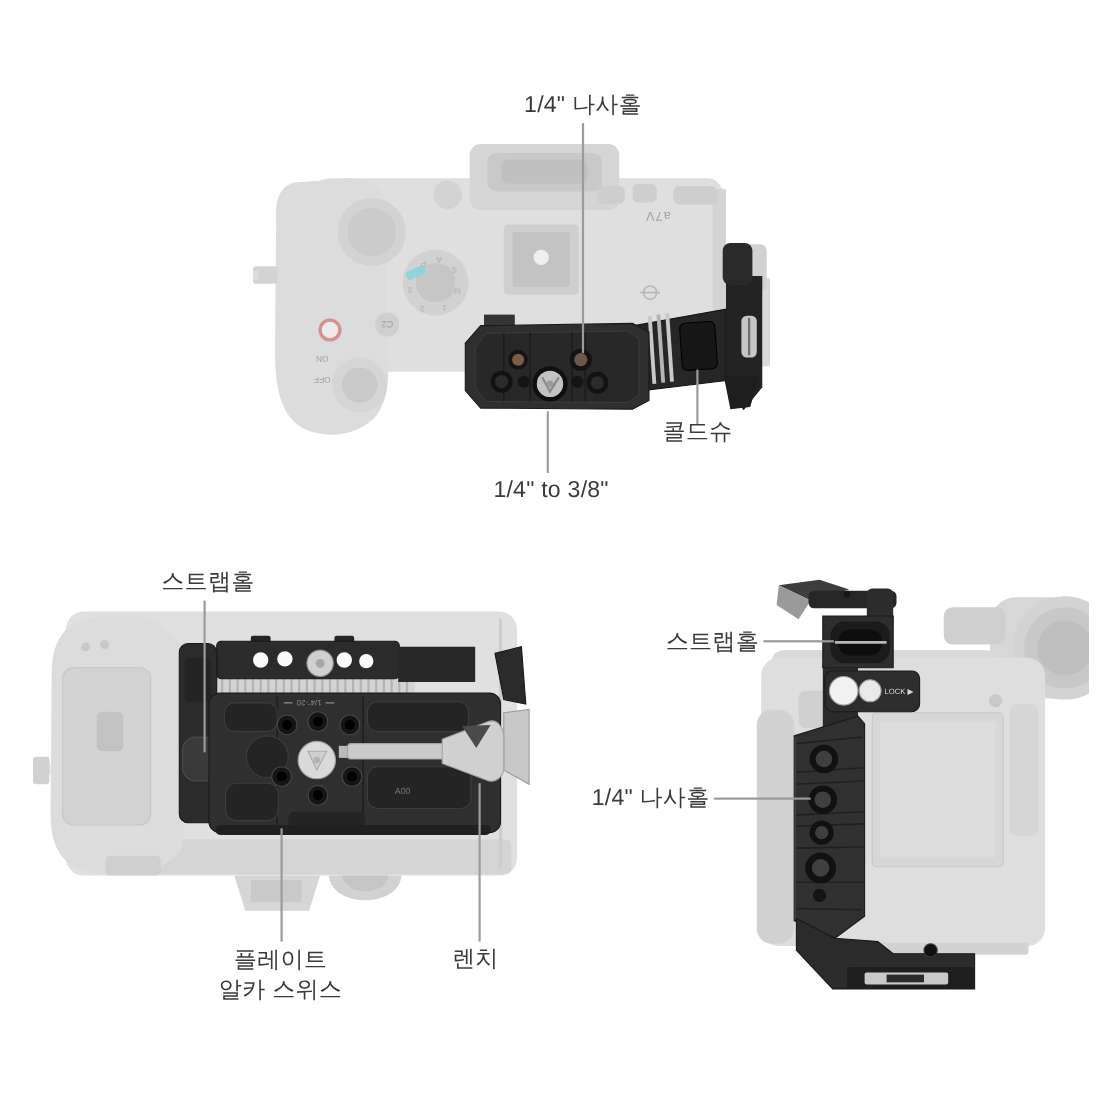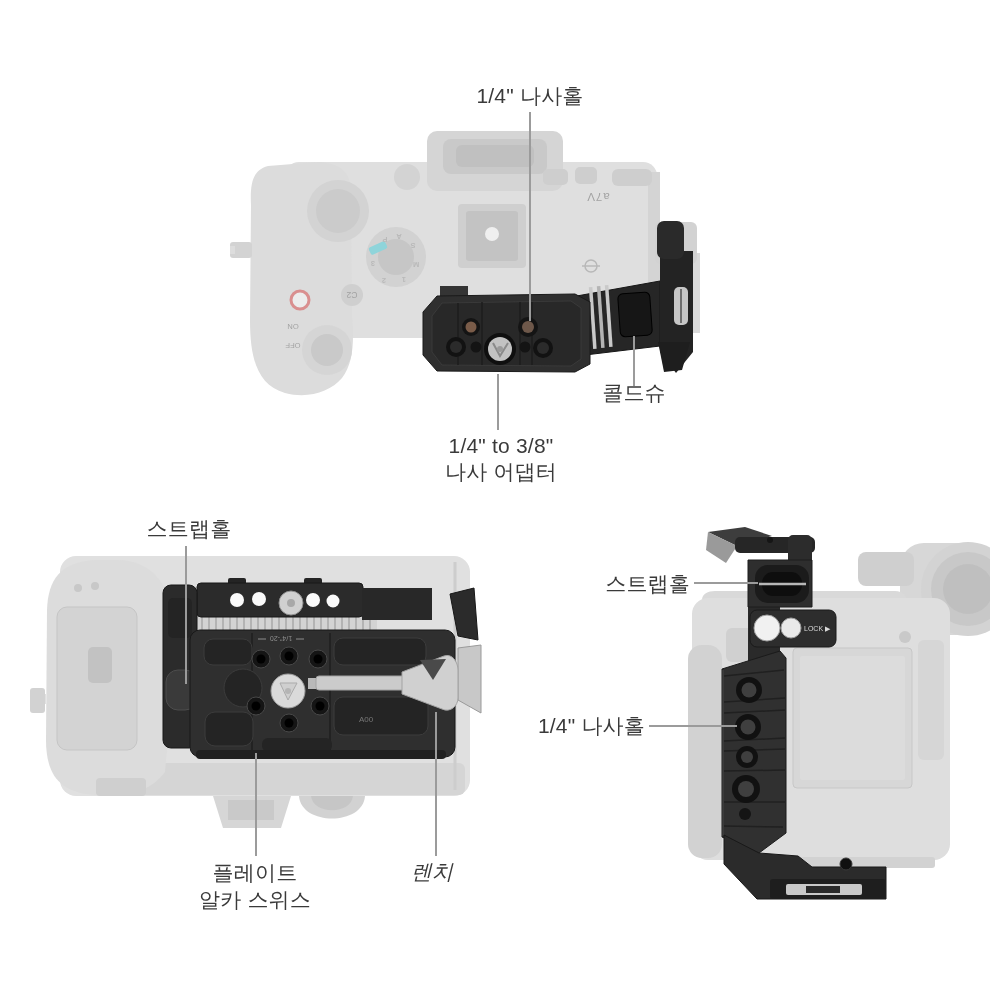--- a/index.html
+++ b/index.html
@@ -276,30 +276,29 @@
   <div class="leader h" style="left:649px;top:725px;width:88px;"></div>
 
   <div class="lbl t-center" style="left:420px;top:83px;width:220px;">
     <span class="ln">1/4" 나사홀</span>
   </div>
   <div class="lbl t-center" style="left:554px;top:380px;width:160px;">
     <span class="ln">콜드슈</span>
   </div>
   <div class="lbl t-center" style="left:391px;top:433px;width:220px;">
     <span class="ln">1/4" to 3/8"</span>
-    <span class="ln">나사 어댑터</span>
   </div>
   <div class="lbl t-center" style="left:99px;top:516px;width:180px;">
     <span class="ln">스트랩홀</span>
   </div>
   <div class="lbl t-center" style="left:145px;top:859px;width:220px;line-height:27px;">
     <span class="ln">플레이트</span>
     <span class="ln">알카 스위스</span>
   </div>
-  <div class="lbl t-center" style="left:372px;top:859px;width:120px;font-style:italic;">
+  <div class="lbl t-center" style="left:372px;top:859px;width:120px;">
     <span class="ln">렌치</span>
   </div>
   <div class="lbl t-right" style="left:530px;top:571px;width:160px;">
     <span class="ln">스트랩홀</span>
   </div>
   <div class="lbl t-right" style="left:485px;top:713px;width:160px;">
     <span class="ln">1/4" 나사홀</span>
   </div>
 
 </div>

